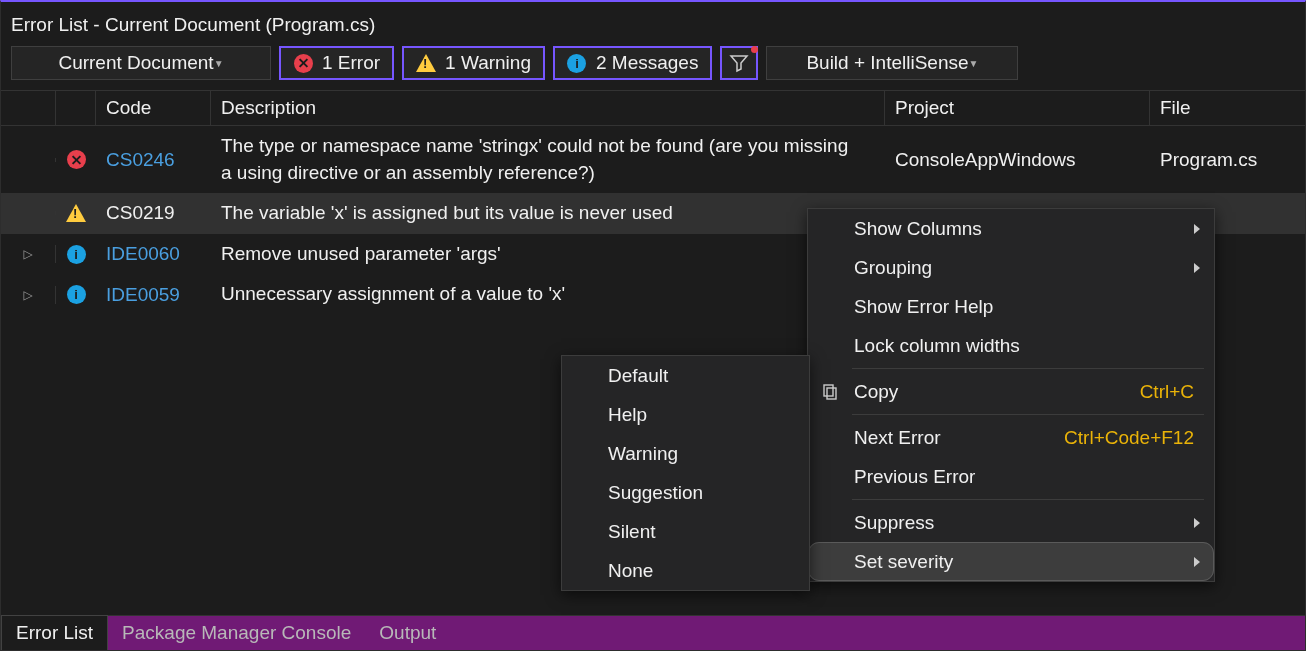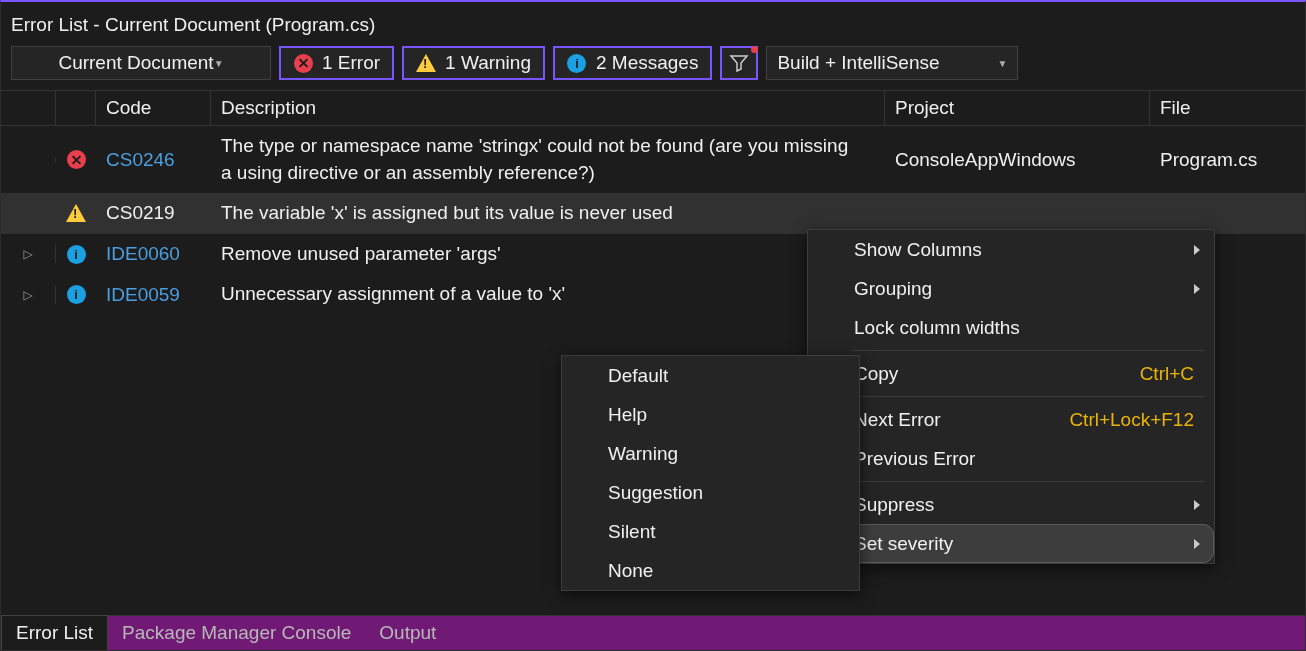--- a/index.html
+++ b/index.html
@@ -33,21 +33,21 @@
   }
   .scope-select, .build-select {
     background: #252525;
     border: 1px solid #3f3f3f;
     padding: 4px 10px;
     display: flex;
     align-items: center;
     height: 34px;
   }
   .scope-select { width: 260px; justify-content: center; }
-  .build-select { width: 252px; justify-content: space-between; }
+  .build-select { width: 252px; justify-content: center; }
   .chev { font-size: 10px; color: #aaa; }
   .filter-btn {
     background: #252525;
     border: 2px solid #7656ff;
     height: 34px;
     display: flex;
     align-items: center;
     padding: 8px 12px;
     gap: 9px;
   }
@@ -148,24 +148,24 @@
   .btab.inactive { color: #b8b8b8; }
 
   
   .ctx {
     position: absolute;
     background: #252526;
     border: 1px solid #3c3c3c;
     box-shadow: 0 4px 14px rgba(0,0,0,0.6);
   }
   .ctx-main {
-    left: 806px; top: 227px; width: 408px;
+    left: 806px; top: 206px; width: 408px;
   }
   .ctx-sub {
-    left: 560px; top: 353px; width: 299px;
+    left: 560px; top: 353px; width: 249px;
   }
   .ctx-row {
     display: flex;
     align-items: center;
     height: 39px;
     padding: 0 14px 0 46px;
     position: relative;
   }
   .ctx-row.hov {
     background: #3d3d3d;
@@ -294,37 +294,40 @@
 <div class="ctx ctx-main">
   <div class="ctx-row">
     <span>Show Columns</span>
     <span class="ctx-arrow"></span>
   </div>
   <div class="ctx-row">
     <span>Grouping</span>
     <span class="ctx-arrow"></span>
   </div>
   <div class="ctx-row">
+    <span>Show Error Help</span>
+  </div>
+  <div class="ctx-row">
     <span>Lock column widths</span>
   </div>
   <div class="ctx-sep"></div>
   <div class="ctx-row">
     <span class="ctx-ico">
       <svg viewBox="0 0 20 20">
           <rect x="4" y="3" width="9" height="11" stroke-width="1.4"></rect>
           <rect x="7" y="6" width="9" height="11" stroke-width="1.4"></rect>
         </svg>
     </span>
     <span>Copy</span>
     <span class="ctx-shcut">Ctrl+C</span>
   </div>
   <div class="ctx-sep"></div>
   <div class="ctx-row">
     <span>Next Error</span>
-    <span class="ctx-shcut">Ctrl+Lock+F12</span>
+    <span class="ctx-shcut">Ctrl+Code+F12</span>
   </div>
   <div class="ctx-row">
     <span>Previous Error</span>
   </div>
   <div class="ctx-sep"></div>
   <div class="ctx-row">
     <span>Suppress</span>
     <span class="ctx-arrow"></span>
   </div>
   <div class="ctx-row hov">

